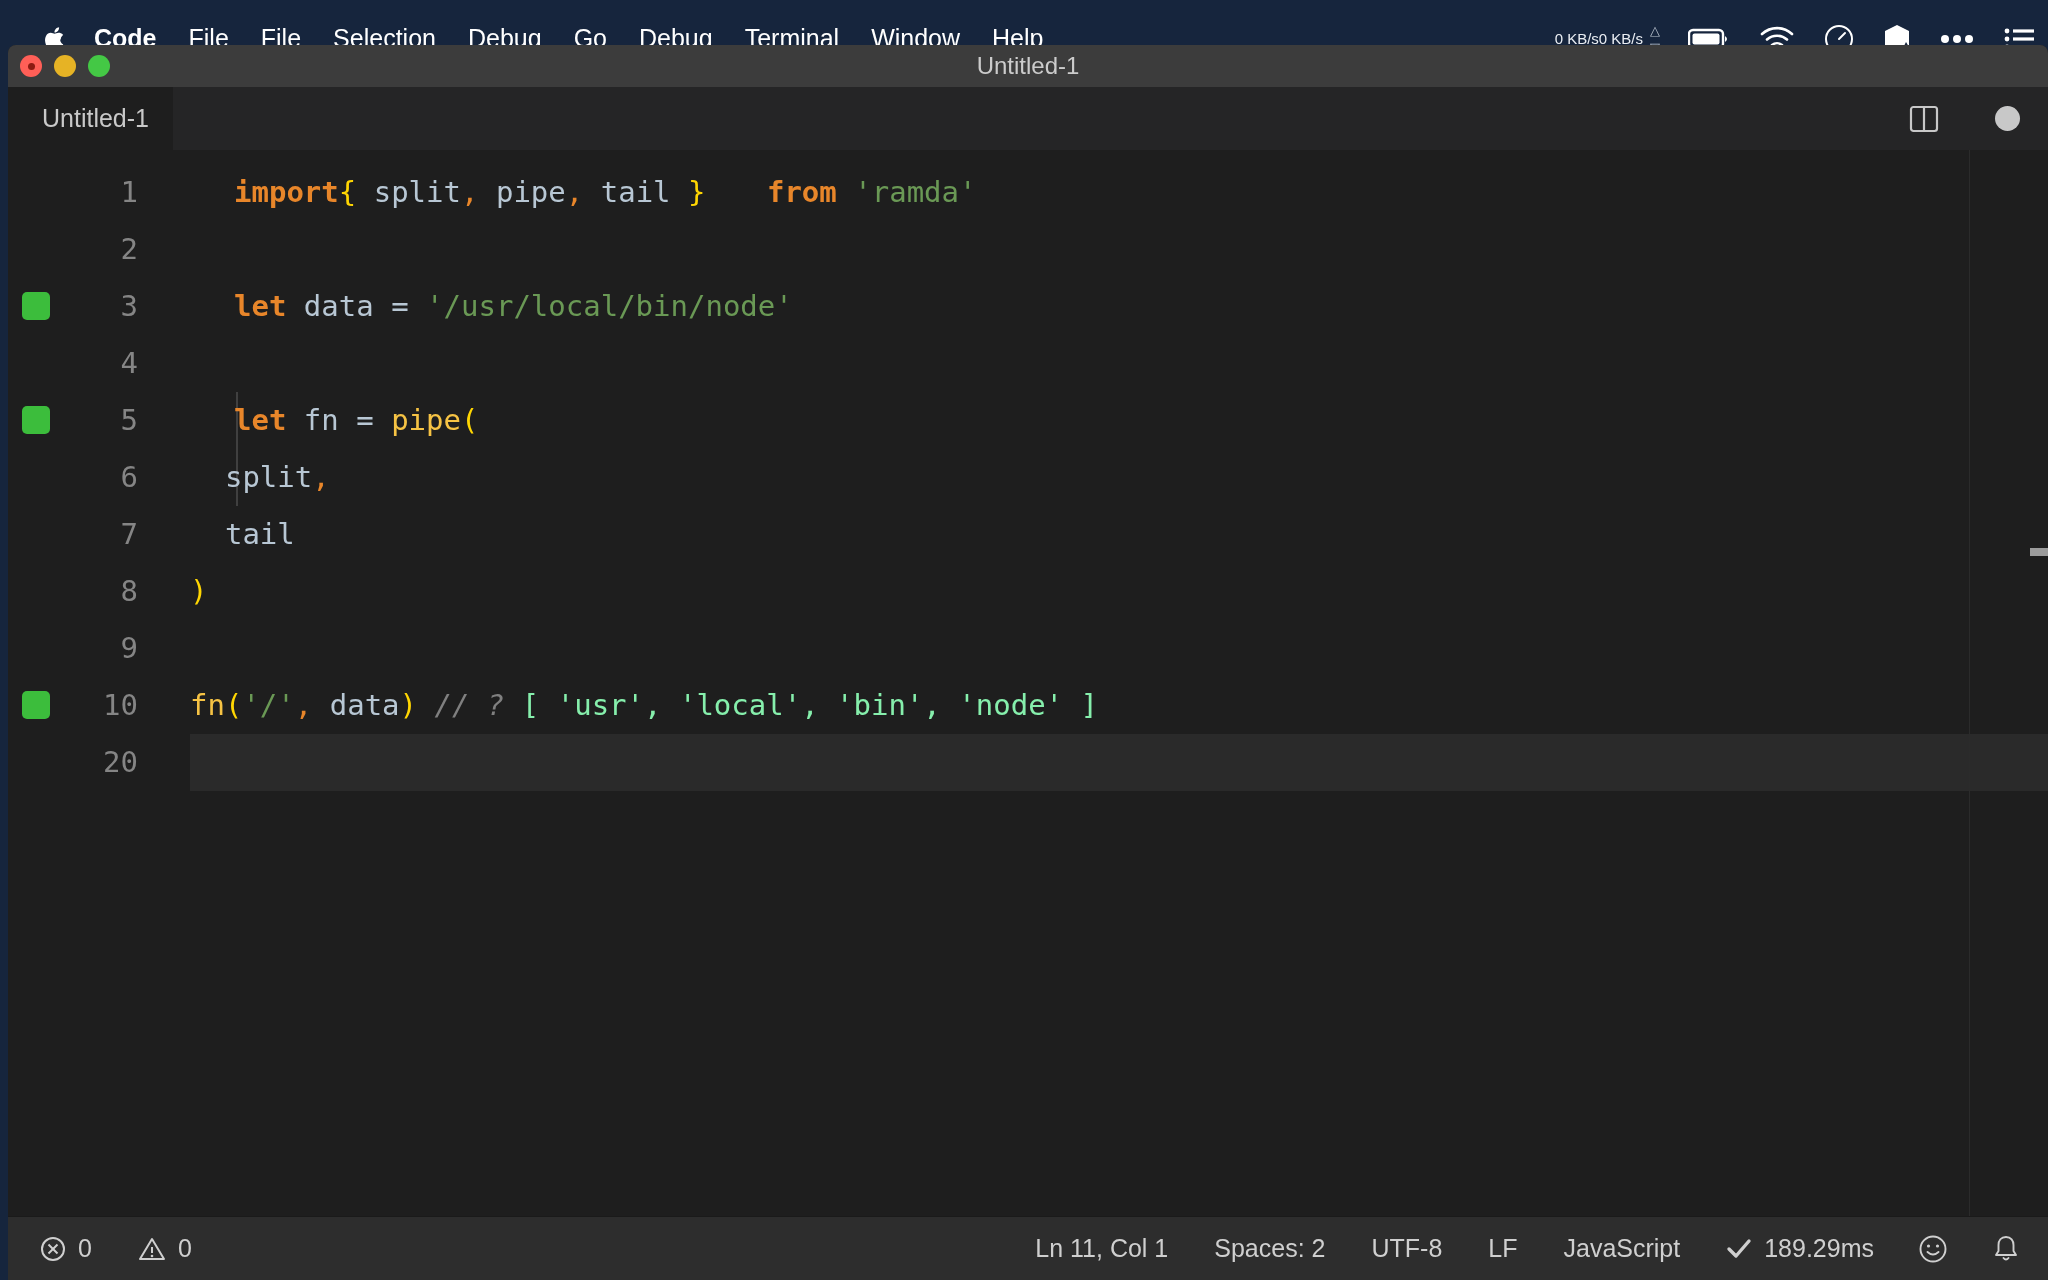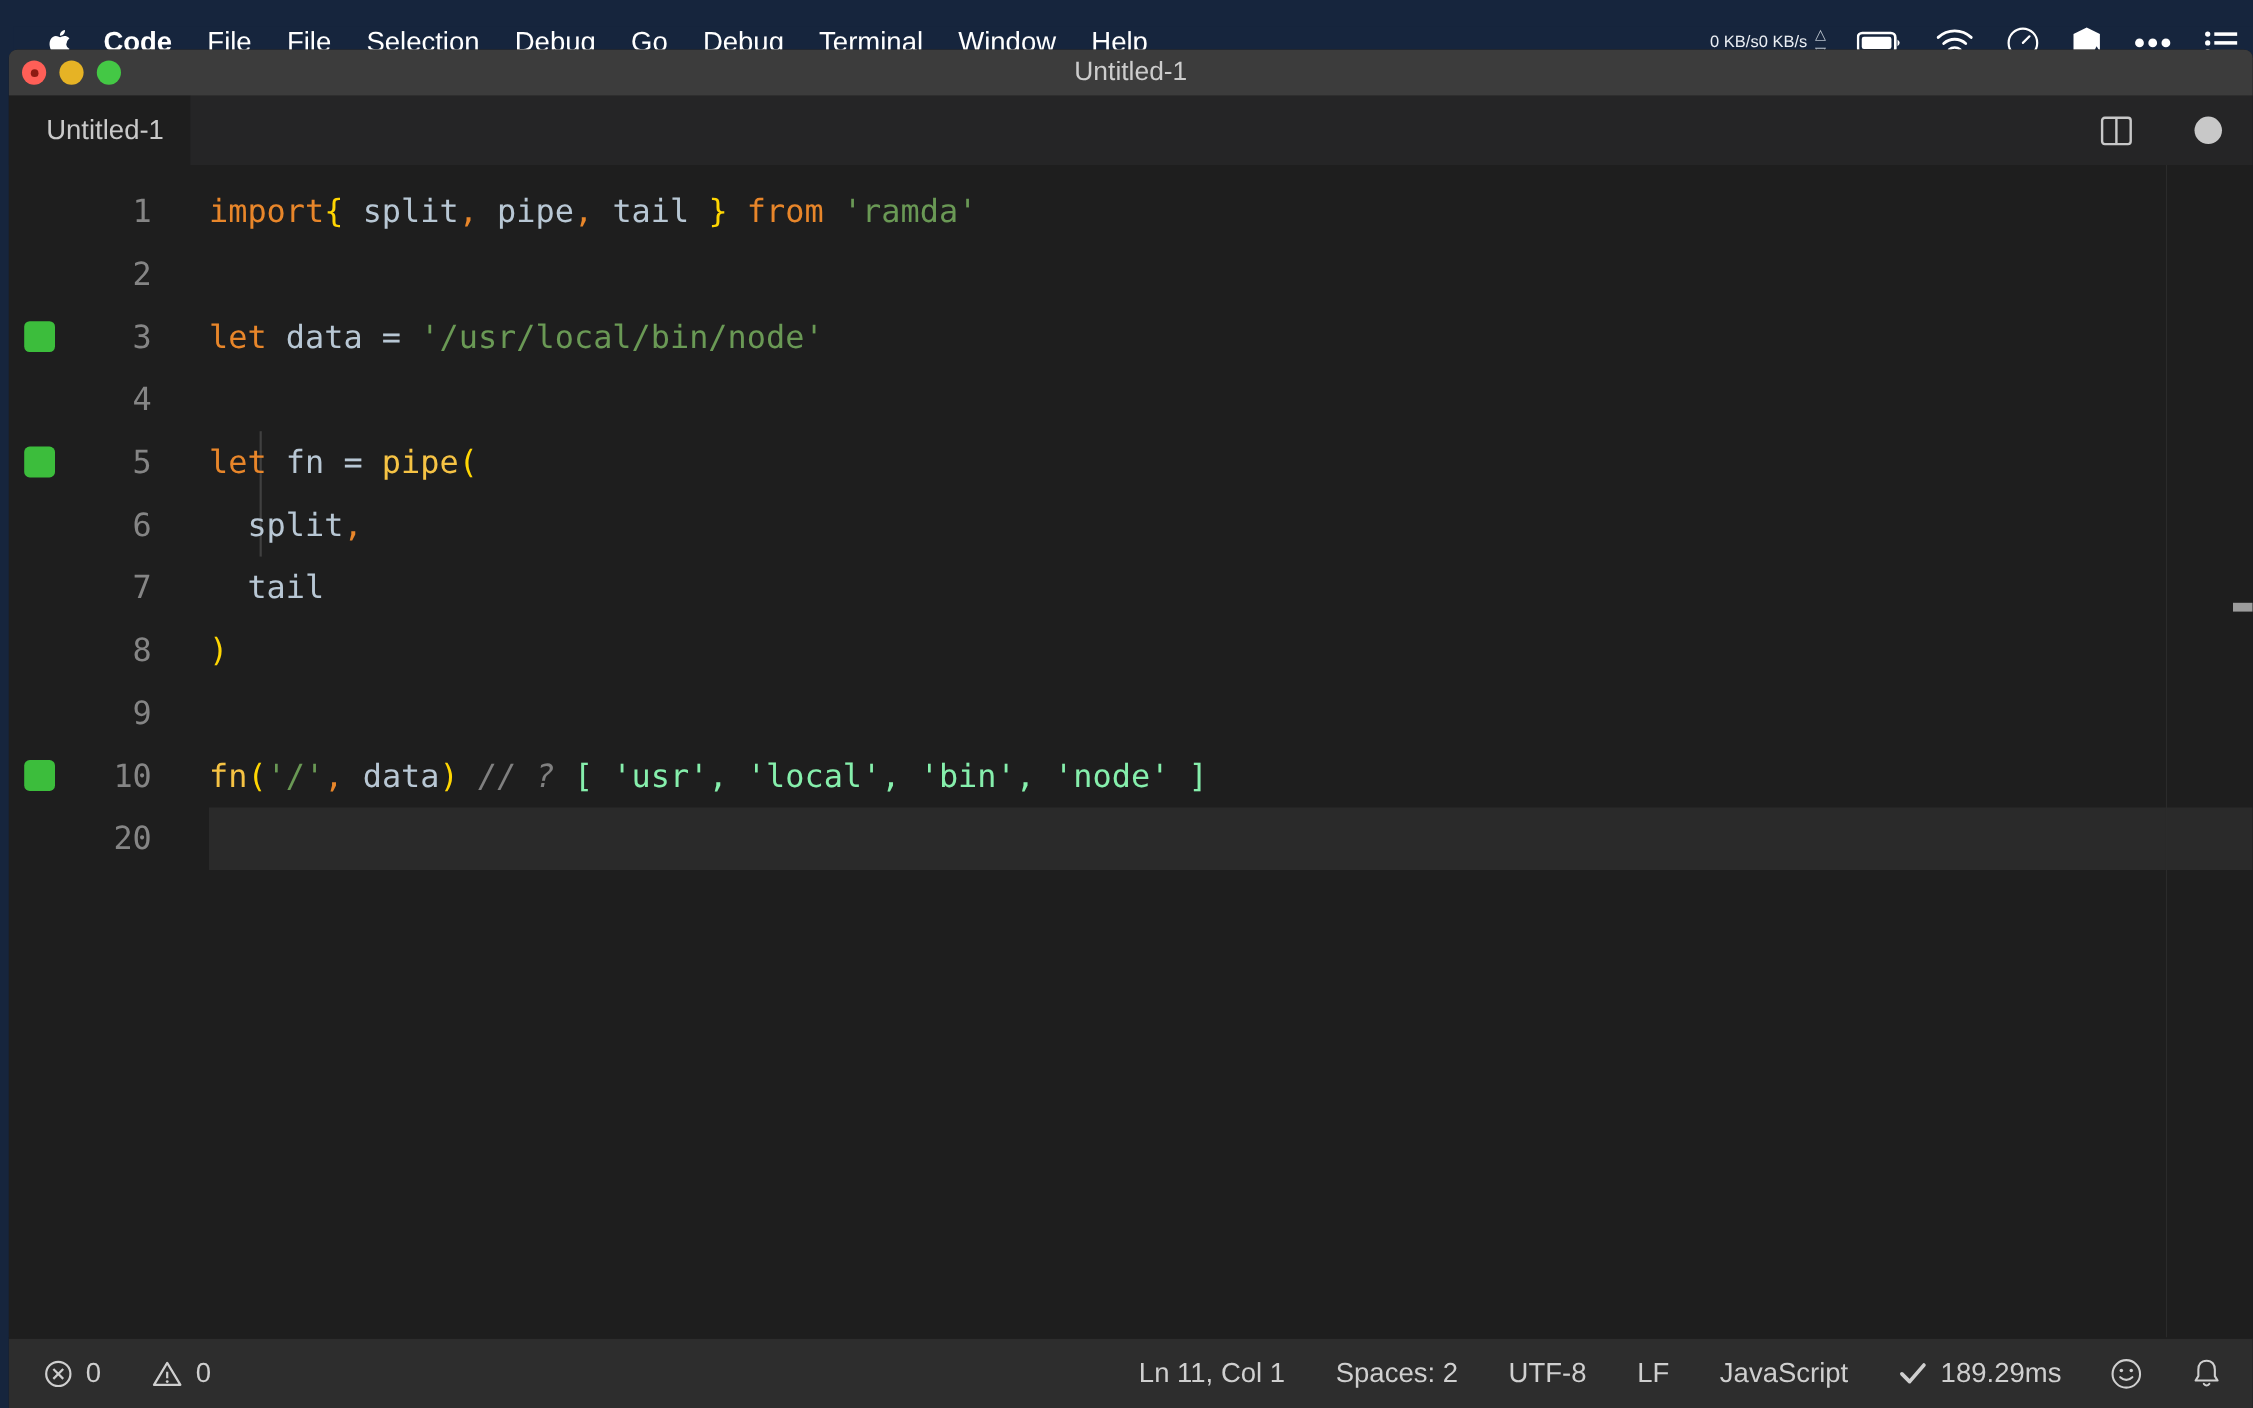--- a/index.html
+++ b/index.html
@@ -94,21 +94,21 @@
   .lineno{
     width:130px; text-align:right; color:#858585; flex:none;
     font-family:"DejaVu Sans Mono", monospace; font-size:29px;
   }
   .src{ margin-left:52px; white-space:pre; position:relative; }
   .indent-guide{
     position:absolute; left:228px; width:2px; background:#404040;
   }
 
   
-  .kw{ color:#e8862a; font-weight:normal; }
+  .kw{ color:#e8862a; font-weight:bold;margin-left:44px; }
   .brace{ color:#ffd602; }
   .paren{ color:#ffd602; }
   .id{ color:#b8c7d4; }
   .punc{ color:#e8862a; }
   .op{ color:#b8c7d4; }
   .str{ color:#6a9955; }
   .fn{ color:#f6c344; }
   .cmt{ color:#808080; font-style:italic; }
   .val{ color:#86efac; }
 

